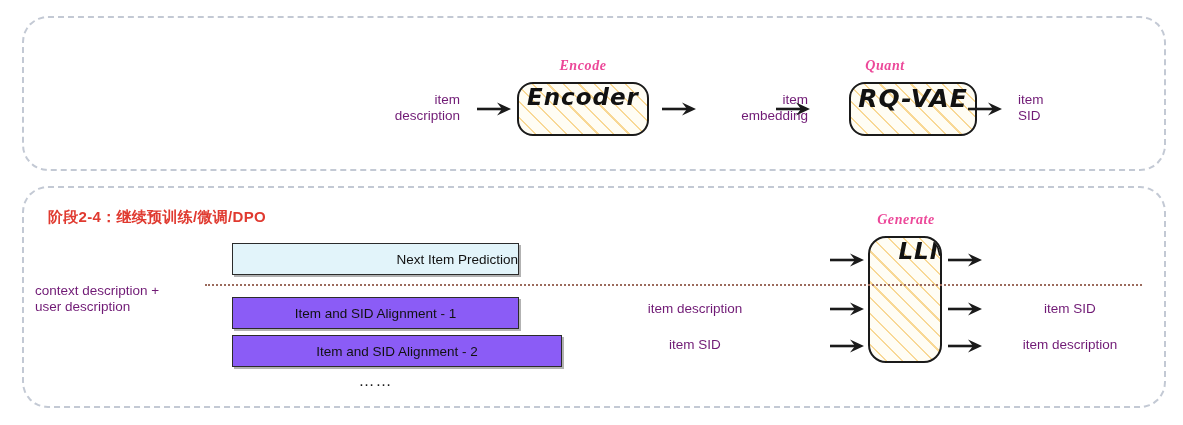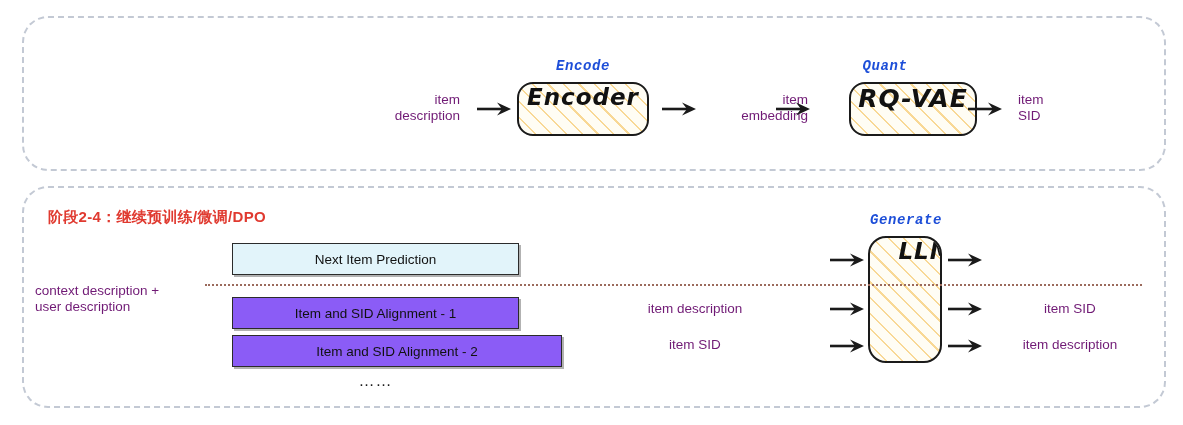--- a/index.html
+++ b/index.html
@@ -52,23 +52,23 @@
     line-height: 16px;
     white-space: pre-line;
   }
   .ta-center { text-align: center; }
   .ta-left   { text-align: left; }
   .ta-right  { text-align: right; }
 
   
   .hand-annot {
     position: absolute;
-    font-family: Liberation Mono, monospace;
+    font-family: Liberation Serif, serif;
     font-size: 14px;
-    color: #1d4ed8;
+    color: #ec4899;
     font-style: italic;
     font-weight: 600;
     letter-spacing: 0.6px;
     white-space: nowrap;
     text-align: center;
   }
 
   
   .model-box {
     position: absolute;
@@ -109,21 +109,21 @@
     box-sizing: border-box;
     border: 1.8px solid #2b2b2b;
     box-shadow: 2px 2px 0 rgba(0,0,0,0.30);
     display: flex;
     align-items: center;
     justify-content: center;
     font-size: 13.5px;
     color: #111111;
     white-space: nowrap;
   }
-  .task-box.blue  { background: #e2f4fa; }
+  .task-box.blue  { background: #e2f4fa; justify-content: flex-end; }
   .task-box.green { background: #8b5cf6; }
   #task-next-item   { left: 232px; top: 243px; width: 287px; height: 32px; }
   #task-align-1     { left: 232px; top: 297px; width: 287px; height: 32px; }
   #task-align-2     { left: 232px; top: 335px; width: 330px; height: 32px; }
 
   
   #task-ellipsis {
     position: absolute;
     left: 232px; top: 372px;
     width: 287px;

